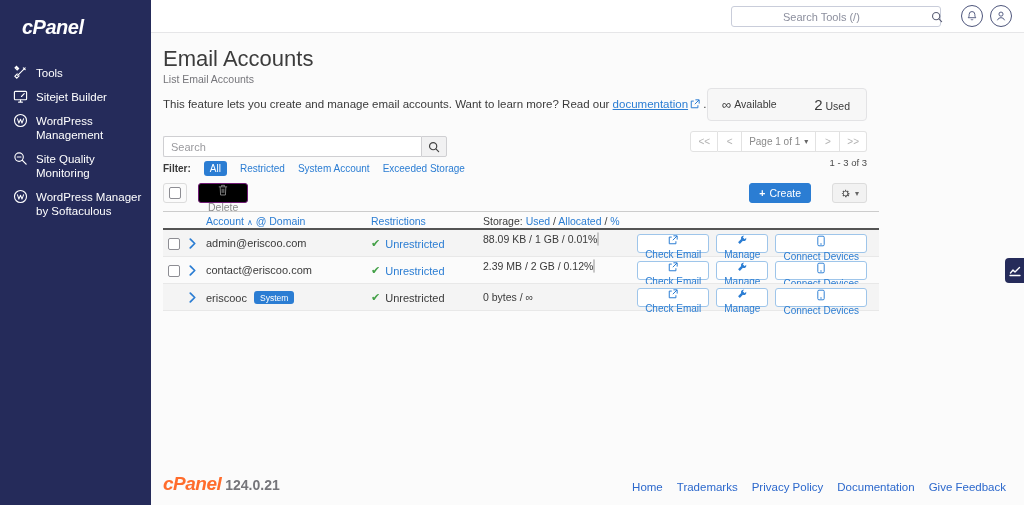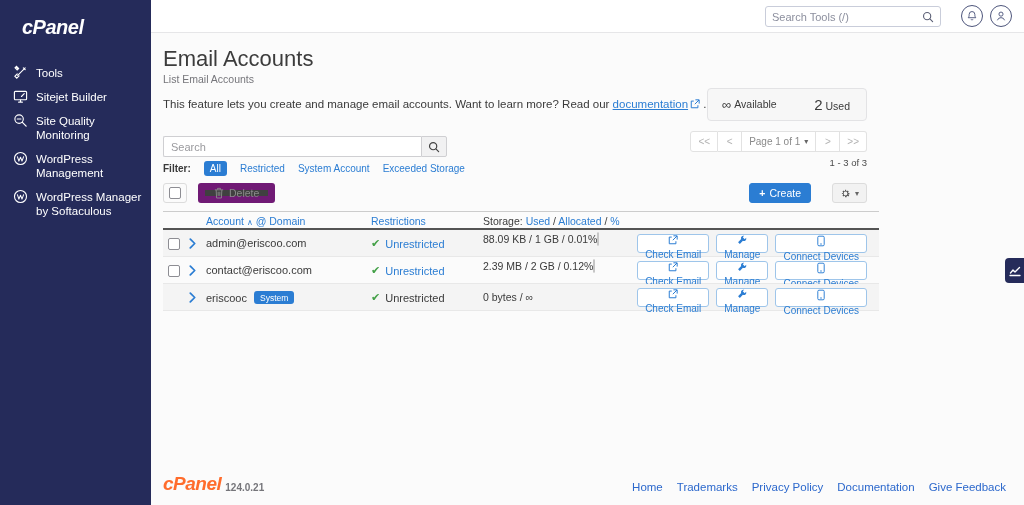--- a/index.html
+++ b/index.html
@@ -9,21 +9,21 @@
 
   
   .sidebar { position:absolute; left:0; top:0; width:151px; height:505px; background:#252b5a; color:#fff; z-index:5; }
   .sb-logo { font-style:italic; font-weight:700; font-size:20px; letter-spacing:-0.5px; padding:16px 0 0 22px; }
   .sb-items { margin-top:22px; }
   .sb-item { display:flex; align-items:flex-start; gap:8px; padding:5px 8px 5px 13px; font-size:11.5px; line-height:14px; cursor:pointer; }
   .sb-item .ic { flex:0 0 15px; margin-top:-1px; }
 
   
   .topbar { position:absolute; left:151px; top:0; width:873px; height:33px; background:#fff; border-bottom:1px solid #e6e6e8; }
-  .tb-search { position:absolute; top:6px; right:83px; width:176px; height:21px; border:1px solid #c9cdda; border-radius:3px; background:#fff; display:flex; align-items:center; }
+  .tb-search { position:absolute; top:6px; right:83px; width:210px; height:21px; border:1px solid #c9cdda; border-radius:3px; background:#fff; display:flex; align-items:center;padding-left:45px; }
   .tb-search input { flex:1; border:0; outline:0; font-size:11px; padding:0 6px; color:#555; background:transparent; font-family:inherit; }
   .tb-search input::placeholder { color:#8c8f9e; }
   .tb-search .mag { margin-right:6px; color:#5b5f75; }
   .tb-circle { position:absolute; top:5px; width:22px; height:22px; border:1px solid #4e567c; border-radius:50%; background:#fff; color:#4e567c; display:flex; align-items:center; justify-content:center; cursor:pointer; }
   .tb-bell { right:41px; }
   .tb-user { right:12px; }
 
   
   .main { position:absolute; left:151px; top:33px; width:947px; height:472px; background:#fbfbfb; }
   .content { position:relative; margin-left:12px; width:716px; }
@@ -56,21 +56,21 @@
   .search-btn { width:26px; height:21px; border:1px solid #cfcfd2; border-radius:0 2px 2px 0; background:#f1f1f2; color:#444; display:flex; align-items:center; justify-content:center; cursor:pointer; }
 
   .filter-row { margin-top:4px; display:flex; align-items:center; gap:13px; font-size:10px; }
   .filter-lbl { font-weight:700; color:#3a3a3a; }
   .filter-pill { background:#2b7dd3; color:#fff; border-radius:3px; padding:2px 6px; cursor:pointer; }
   .filter-link { color:#2b7dd3; cursor:pointer; }
 
   .batch-row { margin-top:7px; display:flex; align-items:center; position:relative; height:20px; }
   .cb-btn { width:24px; height:20px; border:1px solid #dcdcdc; background:#fbfbfb; border-radius:3px; display:flex; align-items:center; justify-content:center; cursor:pointer; }
   .cb { width:12px; height:12px; border:1.5px solid #8d8d93; border-radius:2px; background:#fff; }
-  .del-btn { margin-left:11px; height:20px; border:7px solid #701a75; background:#404040; border-radius:3px; color:#8a8a8a; font-size:10.5px; padding:0 9px; display:flex; align-items:center; gap:5px; cursor:pointer; }
+  .del-btn { margin-left:11px; height:20px; border:1px solid #701a75; background:#000000; border-radius:3px; color:#8a8a8a; font-size:10.5px; padding:0 9px; display:flex; align-items:center; gap:5px; cursor:pointer;flex-direction:column; }
   .create-btn { position:absolute; right:68px; top:0; height:20px; background:#2b7dd3; border:1px solid #2b7dd3; color:#fff; font-size:10.5px; border-radius:3px; padding:0 9px; display:flex; align-items:center; gap:4px; cursor:pointer; }
   .gear-btn { position:absolute; right:12px; top:0; height:20px; border:1px solid #dcdcdc; background:#f2f2f2; border-radius:3px; color:#555; font-size:11px; padding:0 7px; display:flex; align-items:center; gap:4px; cursor:pointer; }
   .caret { font-size:8px; color:#666; }
 
   
   .table { margin-top:8px; }
   .thead { position:relative; height:19px; border-top:1px solid #cccccc; border-bottom:2px solid #545454; font-size:10.5px; }
   .thead .c, .trow .c { position:absolute; }
   .col-acc { left:43px; } .col-res { left:208px; } .col-sto { left:320px; }
   .thead span.lnk { color:#2b7dd3; cursor:pointer; }
@@ -91,21 +91,21 @@
   .trow .col-sto { top:3px; font-size:10.5px; }
   .pbar { margin-top:2px; width:115px; height:5px; border:1px solid #c6c6c6; border-radius:3px; background:#fdfdfd; overflow:hidden; }
   .pfill { height:100%; background:#8db7e0; width:0; }
   .actions { position:absolute; right:12px; top:4px; display:flex; gap:7px; }
   .abtn { height:19px; border:1px solid #9ec5ea; background:#fff; color:#2b7dd3; font-size:10px; border-radius:3px; padding:0 7px; display:flex; align-items:center; gap:4px; cursor:pointer; white-space:nowrap;flex-direction:column; }
 
   
   .footer { position:absolute; left:0; bottom:12px; width:873px; padding:0 18px 0 12px; display:flex; justify-content:space-between; align-items:flex-end; }
   .f-logo { display:flex; align-items:flex-end; gap:4px; }
   .f-cp { color:#ff6c2c; font-style:italic; font-weight:700; font-size:19px; letter-spacing:-0.5px; line-height:18px; }
-  .f-ver { font-size:10px; color:#75757a; font-weight:700; }
+  .f-ver { font-size:14px; color:#75757a; font-weight:700; }
   .f-links { display:flex; gap:14px; font-size:11.5px; }
   .f-links span { color:#2c68cc; cursor:pointer; }
 
   
   .edge-tab { position:absolute; right:0; top:258px; width:19px; height:25px; background:#252b5a; border-radius:4px 0 0 4px; color:#fff; display:flex; align-items:center; justify-content:center; cursor:pointer; z-index:6; }
 </style>
 </head>
 <body>
 
 <div class="sidebar">
@@ -124,35 +124,35 @@
         <svg width="15" height="15" viewBox="0 0 16 16">
             <rect x="1.5" y="2.5" width="13" height="9" rx="1" stroke="#fff" stroke-width="1.2" fill="none"></rect>
             <path d="M6 14h4M8 11.8V14M9 8l3-3" stroke="#fff" stroke-width="1.2" fill="none" stroke-linecap="round"></path>
           </svg>
       </span>
       <span>Sitejet Builder</span>
     </div>
     <div class="sb-item">
       <span class="ic">
         <svg width="15" height="15" viewBox="0 0 16 16">
+            <circle cx="8" cy="8" r="6.4" stroke="#fff" stroke-width="1.2" fill="none"></circle>
+            <path d="M4.6 5.8l1.7 5 1.7-4.2 1.6 4.2 1.8-5" stroke="#fff" stroke-width="1.1" fill="none" stroke-linejoin="round"></path>
+          </svg>
+      </span>
+      <span>WordPress Management</span>
+    </div>
+    <div class="sb-item">
+      <span class="ic">
+        <svg width="15" height="15" viewBox="0 0 16 16">
             <circle cx="6.5" cy="6.5" r="4.5" stroke="#fff" stroke-width="1.2" fill="none"></circle>
             <path d="M10 10l4 4" stroke="#fff" stroke-width="1.4" stroke-linecap="round"></path>
             <path d="M4.5 6.5h4" stroke="#fff" stroke-width="1.1" stroke-linecap="round"></path>
           </svg>
       </span>
       <span>Site Quality Monitoring</span>
-    </div>
-    <div class="sb-item">
-      <span class="ic">
-        <svg width="15" height="15" viewBox="0 0 16 16">
-            <circle cx="8" cy="8" r="6.4" stroke="#fff" stroke-width="1.2" fill="none"></circle>
-            <path d="M4.6 5.8l1.7 5 1.7-4.2 1.6 4.2 1.8-5" stroke="#fff" stroke-width="1.1" fill="none" stroke-linejoin="round"></path>
-          </svg>
-      </span>
-      <span>WordPress Management</span>
     </div>
     <div class="sb-item">
       <span class="ic">
         <svg width="15" height="15" viewBox="0 0 16 16">
             <circle cx="8" cy="8" r="6.4" stroke="#fff" stroke-width="1.2" fill="none"></circle>
             <path d="M4.6 5.8l1.7 5 1.7-4.2 1.6 4.2 1.8-5" stroke="#fff" stroke-width="1.1" fill="none" stroke-linejoin="round"></path>
           </svg>
       </span>
       <span style="max-width:108px;">WordPress Manager by Softaculous</span>
     </div>

